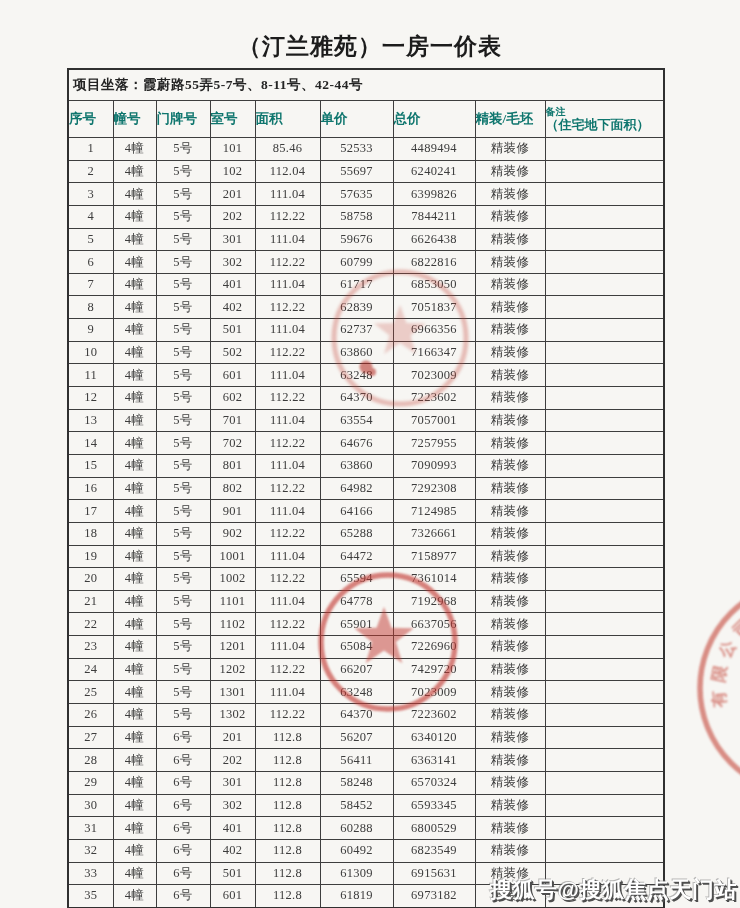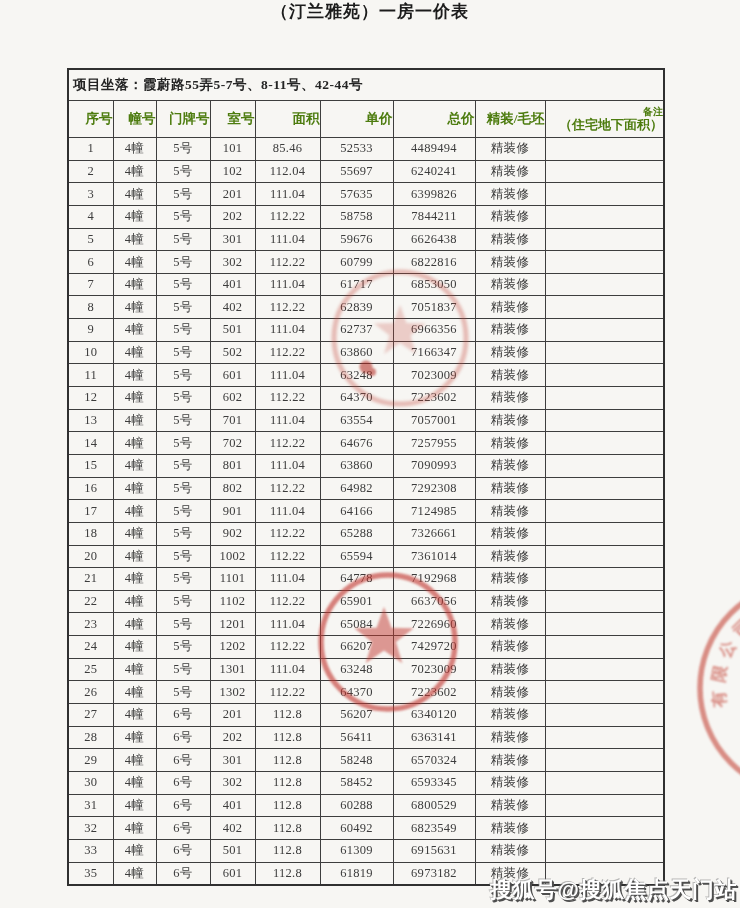--- a/index.html
+++ b/index.html
@@ -3,44 +3,44 @@
 <meta charset="utf-8">
 <style>
   html,body{margin:0;padding:0;}
   body{
     width:740px;height:908px;position:relative;overflow:hidden;
     background:#f7f6f3;
     font-family:"Liberation Serif","DejaVu Serif",serif;
     color:#383838;
   }
   .page-title{
-    position:absolute;top:0;left:0;width:740px;
-    text-align:center;font-size:17px;font-weight:700;color:#1c1c1c;
+    position:absolute;top:31px;left:0;width:740px;
+    text-align:center;font-size:23px;font-weight:700;color:#1c1c1c;
     letter-spacing:1px;
   }
   .price-table-wrap{
     position:absolute;left:67px;top:68px;width:596px;
   }
   table.price-table{
     width:596px;border-collapse:collapse;table-layout:fixed;
     border:2px solid #303030;
     background:transparent;
   }
   table.price-table td, table.price-table th{
     border:1px solid #3e3e3e;
     padding:0;overflow:hidden;white-space:nowrap;
     font-weight:400;
   }
   tr.location-row td{
     height:26px;text-align:left;padding:2px 4px;
     font-size:13.5px;font-weight:700;color:#242424;letter-spacing:.5px;
   }
   tr.header-row th{
-    height:36px;text-align:right;vertical-align:middle;
-    font-size:13.5px;font-weight:700;color:#4d7c0f;
+    height:36px;text-align:left;vertical-align:middle;
+    font-size:13.5px;font-weight:700;color:#0f766e;
   }
   tr.header-row th .remark-sub{
     display:block;font-size:13px;font-weight:700;line-height:1.05;
   }
   tr.header-row th .remark-main{
     display:block;font-size:10px;font-weight:700;line-height:1.15;
   }
   tr.data-row td{
     height:21.65px;text-align:center;vertical-align:middle;
     font-size:12.5px;color:#3c3c3c;letter-spacing:.3px;
@@ -285,20 +285,31 @@
     <td>4幢</td>
     <td>5号</td>
     <td>902</td>
     <td>112.22</td>
     <td>65288</td>
     <td>7326661</td>
     <td>精装修</td>
     <td></td>
   </tr>
         <tr class="data-row">
+    <td>19</td>
+    <td>4幢</td>
+    <td>5号</td>
+    <td>1001</td>
+    <td>111.04</td>
+    <td>64472</td>
+    <td>7158977</td>
+    <td>精装修</td>
+    <td></td>
+  </tr>
+        <tr class="data-row">
     <td>20</td>
     <td>4幢</td>
     <td>5号</td>
     <td>1002</td>
     <td>112.22</td>
     <td>65594</td>
     <td>7361014</td>
     <td>精装修</td>
     <td></td>
   </tr>

